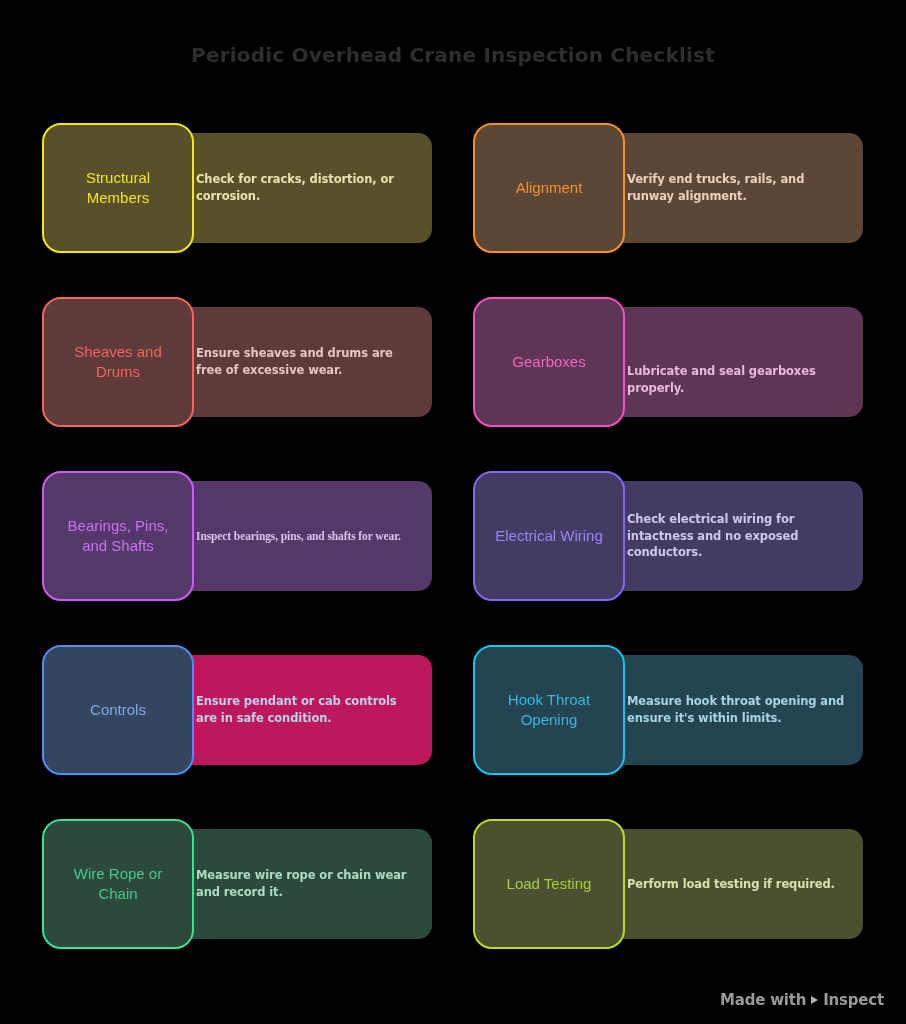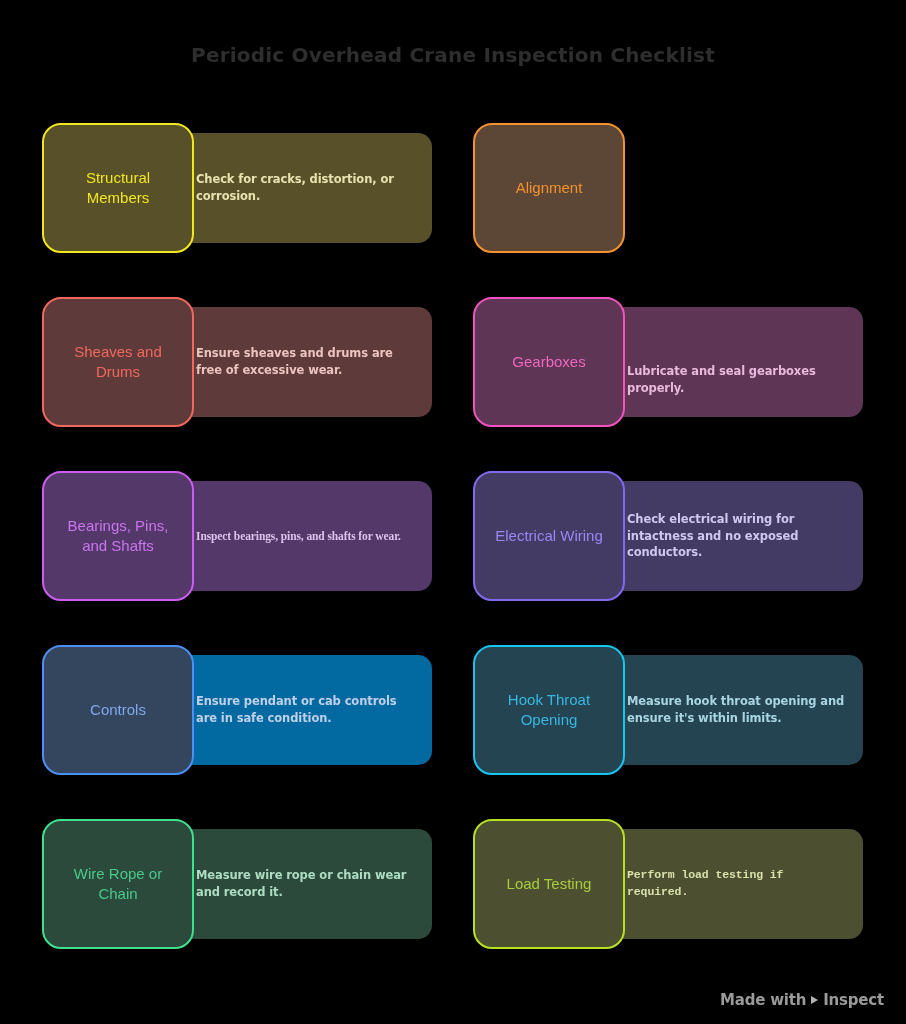--- a/index.html
+++ b/index.html
@@ -142,20 +142,23 @@
     <div class="row">
       <div class="item">
         <div class="item-body" style="background: rgb(87, 80, 41);">
           <div class="item-body-text" style="color: rgb(233, 226, 176);">Check for cracks, distortion, or corrosion.</div>
         </div>
         <div class="item-card" style="background: rgb(87, 80, 41); border-color: rgb(242, 231, 29);">
           <div class="item-card-title" style="color: rgb(242, 231, 29);">Structural Members</div>
         </div>
       </div>
       <div class="item">
+        <div class="item-body" style="background: rgb(92, 71, 54);">
+          <div class="item-body-text" style="color: rgb(233, 211, 188);">Verify end trucks, rails, and runway alignment.</div>
+        </div>
         <div class="item-card" style="background: rgb(92, 71, 54); border-color: rgb(245, 145, 46);">
           <div class="item-card-title" style="color: rgb(245, 145, 46);">Alignment</div>
         </div>
       </div>
     </div>
 
     <div class="row">
       <div class="item">
         <div class="item-body" style="background: rgb(94, 58, 58);">
           <div class="item-body-text" style="color: rgb(236, 196, 191);">Ensure sheaves and drums are free of excessive wear.</div>
@@ -188,21 +191,21 @@
           <div class="item-body-text" style="color: rgb(207, 200, 238);">Check electrical wiring for intactness and no exposed conductors.</div>
         </div>
         <div class="item-card" style="background: rgb(68, 59, 100); border-color: rgb(132, 104, 242);">
           <div class="item-card-title" style="color: rgb(155, 134, 245);">Electrical Wiring</div>
         </div>
       </div>
     </div>
 
     <div class="row">
       <div class="item">
-        <div class="item-body" style="background: #0369a1; justify-content: center;">
+        <div class="item-body" style="background: #be185d; justify-content: center;">
           <div class="item-body-text" style="color: rgb(191, 208, 234);">Ensure pendant or cab controls are in safe condition.</div>
         </div>
         <div class="item-card" style="background: rgb(52, 69, 94); border-color: rgb(74, 144, 247);">
           <div class="item-card-title" style="color: rgb(127, 169, 239);">Controls</div>
         </div>
       </div>
       <div class="item">
         <div class="item-body" style="background: rgb(35, 68, 80);">
           <div class="item-body-text" style="color: rgb(169, 212, 226);">Measure hook throat opening and ensure it's within limits.</div>
         </div>
@@ -216,21 +219,21 @@
       <div class="item">
         <div class="item-body" style="background: rgb(44, 74, 59);">
           <div class="item-body-text" style="color: rgb(174, 220, 194);">Measure wire rope or chain wear and record it.</div>
         </div>
         <div class="item-card" style="background: rgb(44, 74, 59); border-color: rgb(63, 224, 142);">
           <div class="item-card-title" style="color: rgb(72, 201, 138);">Wire Rope or Chain</div>
         </div>
       </div>
       <div class="item">
         <div class="item-body" style="background: rgb(76, 80, 48);">
-          <div class="item-body-text" style="color: rgb(217, 226, 173); font-family: Liberation Mono, monospace;">Perform load testing if required.</div>
+          <div class="item-body-text" style="color: rgb(217, 226, 173);">Perform load testing if required.</div>
         </div>
         <div class="item-card" style="background: rgb(76, 80, 48); border-color: rgb(184, 224, 34);">
           <div class="item-card-title" style="color: rgb(169, 204, 62);">Load Testing</div>
         </div>
       </div>
     </div>
 
   </div>
 
   <div class="watermark">

